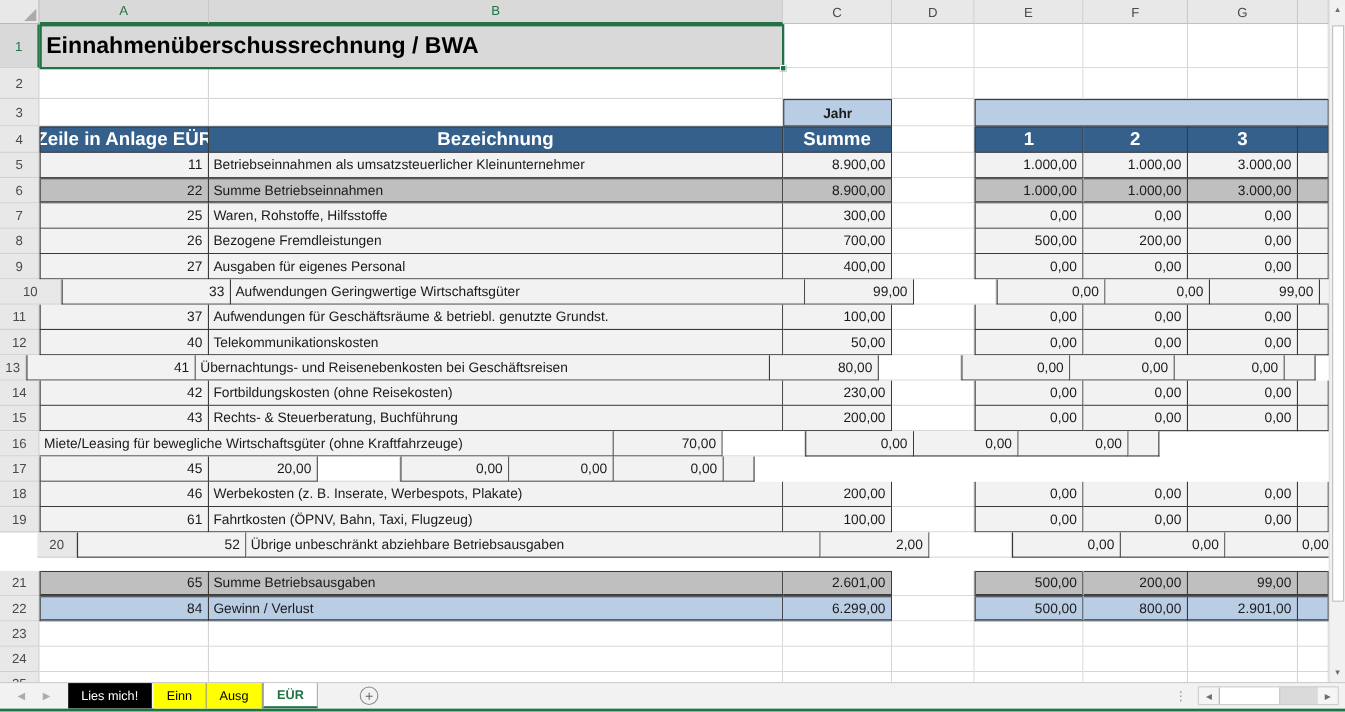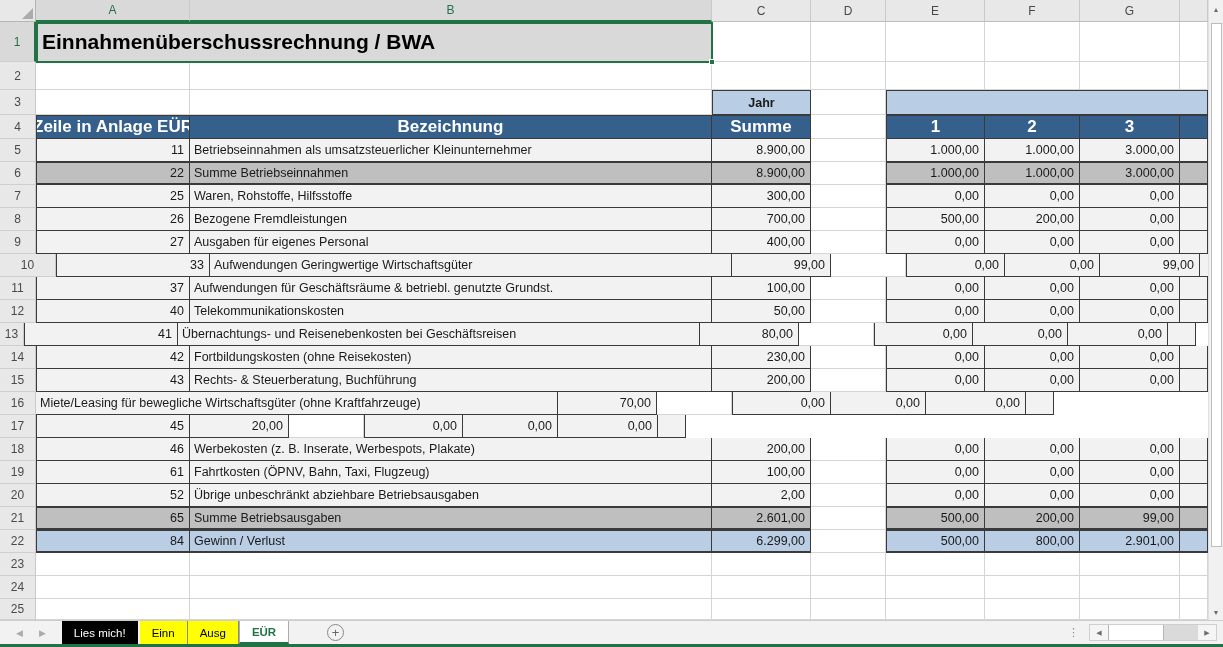--- a/index.html
+++ b/index.html
@@ -283,32 +283,32 @@
           <div class="cell rh" style="width: 36px;">19</div>
           <div class="cell t bl num" style="width: 154px;">61</div>
           <div class="cell t lbl" style="width: 522px;">Fahrtkosten (ÖPNV, Bahn, Taxi, Flugzeug)</div>
           <div class="cell t num" style="width: 99px;">100,00</div>
           <div class="cell g" style="width: 75px;"></div>
           <div class="cell t bl num" style="width: 99px;">0,00</div>
           <div class="cell t num" style="width: 95px;">0,00</div>
           <div class="cell t num" style="width: 100px;">0,00</div>
           <div class="cell t" style="width: 28px;"></div>
         </div>
-        <div class="row" style="height: 23px;">
+        <div class="row" style="height: 23px; padding-left: 34px;">
           <div class="cell rh" style="width: 36px;">20</div>
           <div class="cell t bl num" style="width: 154px;">52</div>
           <div class="cell t lbl" style="width: 522px;">Übrige unbeschränkt abziehbare Betriebsausgaben</div>
           <div class="cell t num" style="width: 99px;">2,00</div>
           <div class="cell g" style="width: 75px;"></div>
           <div class="cell t bl num" style="width: 99px;">0,00</div>
           <div class="cell t num" style="width: 95px;">0,00</div>
           <div class="cell t num" style="width: 100px;">0,00</div>
           <div class="cell t" style="width: 28px;"></div>
         </div>
-        <div class="row" style="height: 23px;">
+        <div class="row" style="height: 23px; margin-top: 12px;">
           <div class="cell rh" style="width: 36px;">21</div>
           <div class="cell t bl num c-sum heavy" style="width: 154px;">65</div>
           <div class="cell t lbl c-sum heavy" style="width: 522px;">Summe Betriebsausgaben</div>
           <div class="cell t num c-sum heavy" style="width: 99px;">2.601,00</div>
           <div class="cell g" style="width: 75px;"></div>
           <div class="cell t bl num c-sum heavy" style="width: 99px;">500,00</div>
           <div class="cell t num c-sum heavy" style="width: 95px;">200,00</div>
           <div class="cell t num c-sum heavy" style="width: 100px;">99,00</div>
           <div class="cell t c-sum heavy" style="width: 28px;"></div>
         </div>

